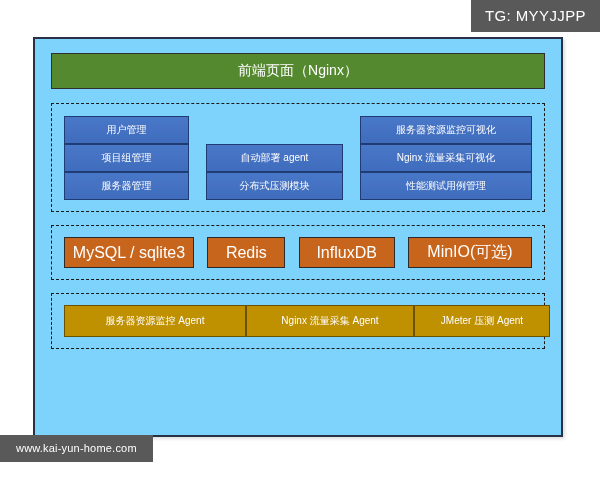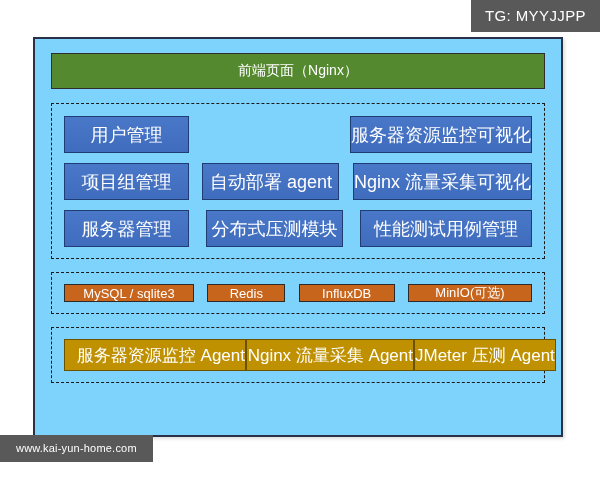--- a/index.html
+++ b/index.html
@@ -82,61 +82,60 @@
   .group.modules { padding: 12px 12px 11px 12px; }
   .group.storage  { padding: 11px 12px; }
   .group.agents   { padding: 11px 12px; margin-bottom: 0; }
 
   
   .row {
     display: flex;
     justify-content: space-between;
     align-items: center;
   }
-  .row + .row { margin-top: 10px; }
+  .row + .row { }
 
   
   .cell {
     box-sizing: border-box;
     display: flex;
     align-items: center;
     justify-content: center;
     text-align: center;
     color: #ffffff;
     white-space: nowrap;
   }
   .cell.blue {
     background: linear-gradient(180deg, #4a78c8 0%, #3f6cbd 100%);
     border: 1.4px solid #1f3d73;
-    height: 37px;
-    font-size: 18px;
+    height: 28px;
+    font-size: 10px;
   }
   .mod-c1 { flex: 0 0 125px; }
   .mod-c2 { flex: 0 0 137px; }
   .mod-c3 { flex: 0 0 172px; }
 
   
   .cell.orange {
     background: #c8651c;
     border: 1.5px solid #2b2b2b;
-    height: 18px;
-    font-size: 13px;
+    height: 31px;
+    font-size: 16px;
   }
   .st-1 { flex: 0 0 130px; }
   .st-2 { flex: 0 0  78px; text-align: right; }
   .st-3 { flex: 0 0  96px; }
   .st-4 { flex: 0 0 124px; }
 
   
   .cell.gold {
     background: #bf9000;
     border: 1.6px solid #6b5200;
     height: 32px;
-    font-size: 17px;
-    justify-content: flex-end;
+    font-size: 10px;
   }
   .ag-1 { flex: 0 0 182px; }
   .ag-2 { flex: 0 0 168px; }
   .ag-3 { flex: 0 0 136px; }
 </style>
 </head>
 <body>
 
 <div id="tg-badge">TG: MYYJJPP</div>
 

